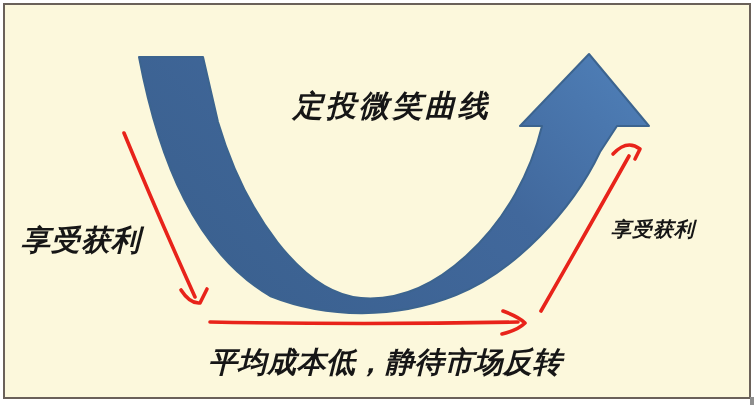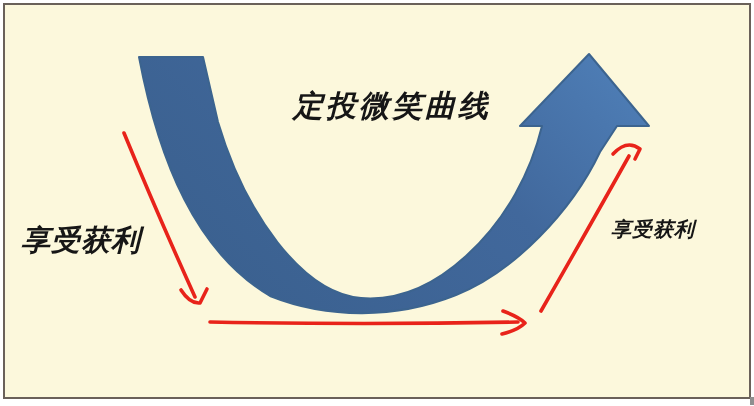--- a/index.html
+++ b/index.html
@@ -53,15 +53,16 @@
 
     <g fill="none" stroke-width="3.6" stroke-linecap="round" stroke-linejoin="round">
       <path d="M541,311 Q583,238 629,156" stroke="#e8231a"></path>
       <path d="M613,154 Q627,139 640,149 L635,159" stroke="#e8231a"></path>
     </g>
   </svg>
 
   <div class="label title">定投微笑曲线</div>
   <div class="label start">享受获利</div>
   <div class="label profit">享受获利</div>
+  <div class="label bottom">平均成本低，静待市场反转</div>
 
   <div class="handle"></div>
 </div>
 
 </body></html>

